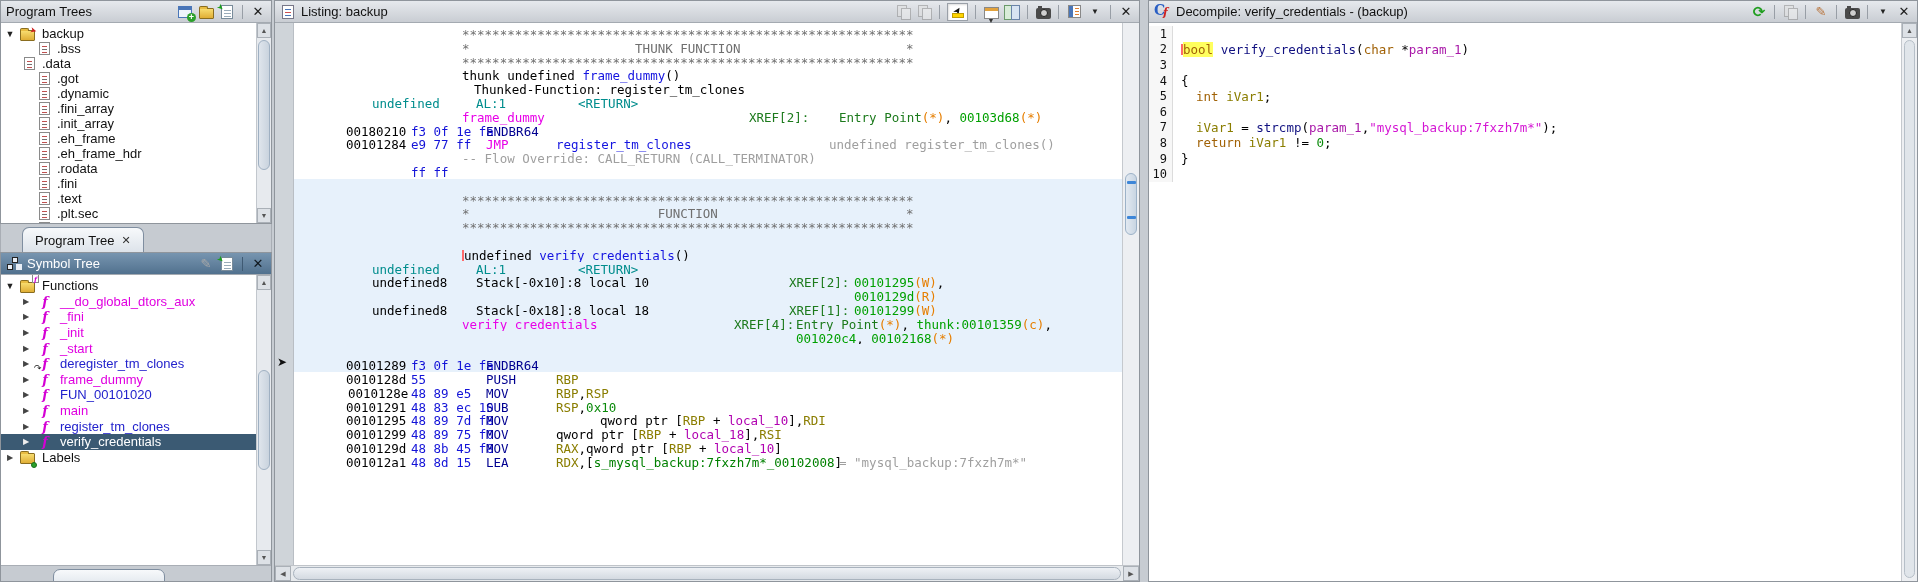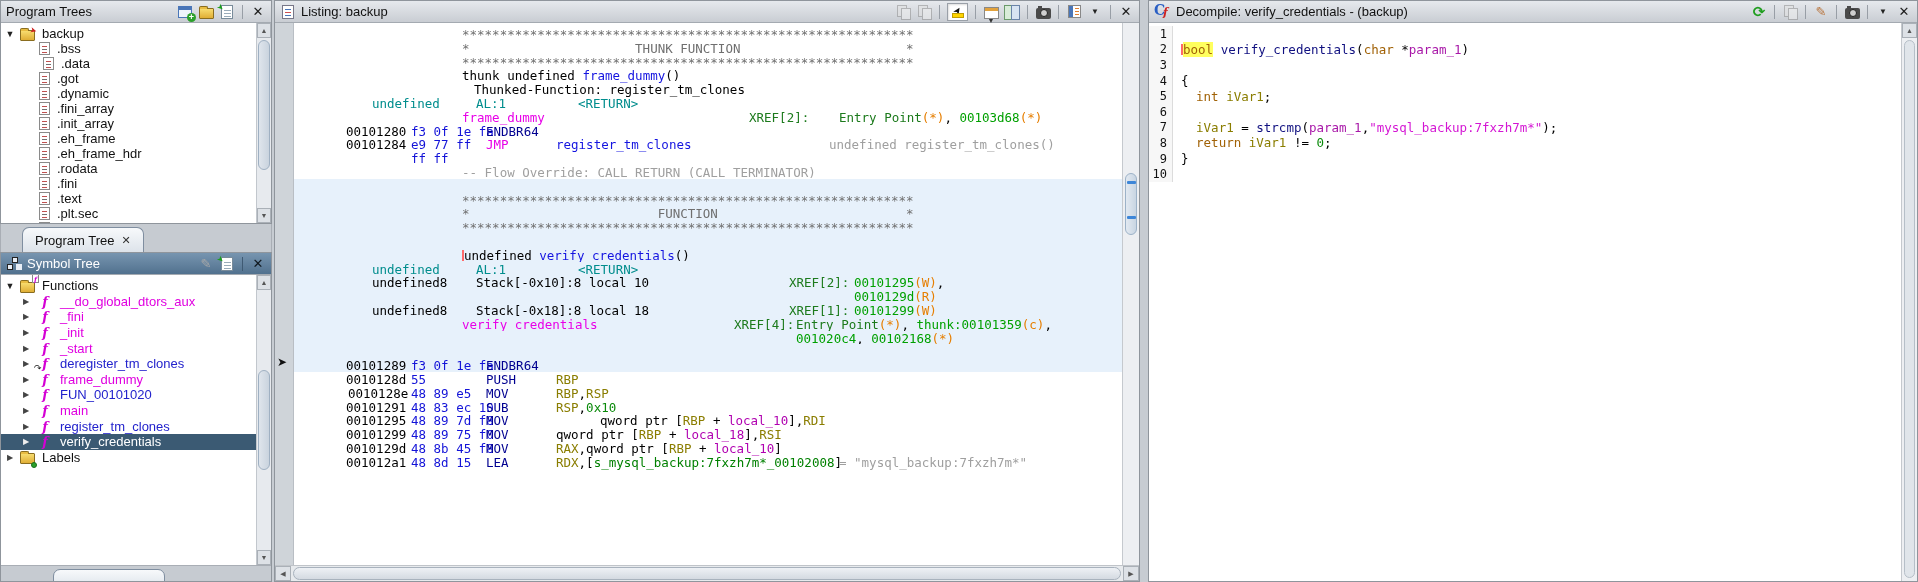--- a/index.html
+++ b/index.html
@@ -164,21 +164,21 @@
                 <span class="fold"></span>
                 <span class="redarr">➤</span>
               </span>
             <span class="lbl">backup</span>
           </div>
 
         <div class="trow" style="padding-left: 38px;">
               <span class="page"></span>
               <span class="lbl">.bss</span>
             </div>
-            <div class="trow" style="padding-left: 42px;">
+            <div class="trow" style="padding-left: 23px;">
               <span class="page"></span>
               <span class="lbl">.data</span>
             </div>
             <div class="trow" style="padding-left: 38px;">
               <span class="page"></span>
               <span class="lbl">.got</span>
             </div>
             <div class="trow" style="padding-left: 38px;">
               <span class="page"></span>
               <span class="lbl">.dynamic</span>
@@ -421,36 +421,36 @@
               <span class="seg" style="left: 78px;"><span class="c-teal">undefined</span></span>
               <span class="seg" style="left: 182px;"><span class="c-teal">AL:1</span></span>
               <span class="seg" style="left: 284px;"><span class="c-teal">&lt;RETURN&gt;</span></span>
             </div>
             <div class="lrow">
               <span class="seg" style="left: 168px;"><span class="c-mag">frame_dummy</span></span>
               <span class="seg" style="left: 455px;"><span class="c-xl">XREF[2]:</span></span>
               <span class="seg" style="left: 545px;"><span class="c-xl">Entry Point</span><span class="c-xo">(*)</span><span class="c-k">, </span><span class="c-xa">00103d68</span><span class="c-xo">(*)</span></span>
             </div>
             <div class="lrow">
-              <span class="seg" style="left: 52px;"><span class="c-a">00101280</span></span>
+              <span class="seg" style="left: 52px;"><span class="c-a">00180210</span></span>
               <span class="seg" style="left: 117px;"><span class="c-b">f3 0f 1e fa</span></span>
               <span class="seg" style="left: 192px;"><span class="c-m">ENDBR64</span></span>
             </div>
             <div class="lrow">
               <span class="seg" style="left: 52px;"><span class="c-a">00101284</span></span>
               <span class="seg" style="left: 117px;"><span class="c-b">e9 77 ff</span></span>
               <span class="seg" style="left: 192px;"><span class="c-mo">JMP</span></span>
               <span class="seg" style="left: 262px;"><span class="c-fb">register_tm_clones</span></span>
               <span class="seg" style="left: 535px;"><span class="c-g">undefined register_tm_clones()</span></span>
             </div>
             <div class="lrow">
+              <span class="seg" style="left: 168px;"><span class="c-g">-- Flow Override: CALL_RETURN (CALL_TERMINATOR)</span></span>
+            </div>
+            <div class="lrow">
               <span class="seg" style="left: 117px;"><span class="c-b">ff ff</span></span>
-            </div>
-            <div class="lrow">
-              <span class="seg" style="left: 168px;"><span class="c-g">-- Flow Override: CALL_RETURN (CALL_TERMINATOR)</span></span>
             </div>
             <div class="lrow hl"></div>
             <div class="lrow hl">
               <span class="seg" style="left: 168px;"><span class="c-plate">************************************************************</span></span>
             </div>
             <div class="lrow hl">
               <span class="seg" style="left: 168px;"><span class="c-plate">*                         FUNCTION                         *</span></span>
             </div>
             <div class="lrow hl">
               <span class="seg" style="left: 168px;"><span class="c-plate">************************************************************</span></span>

